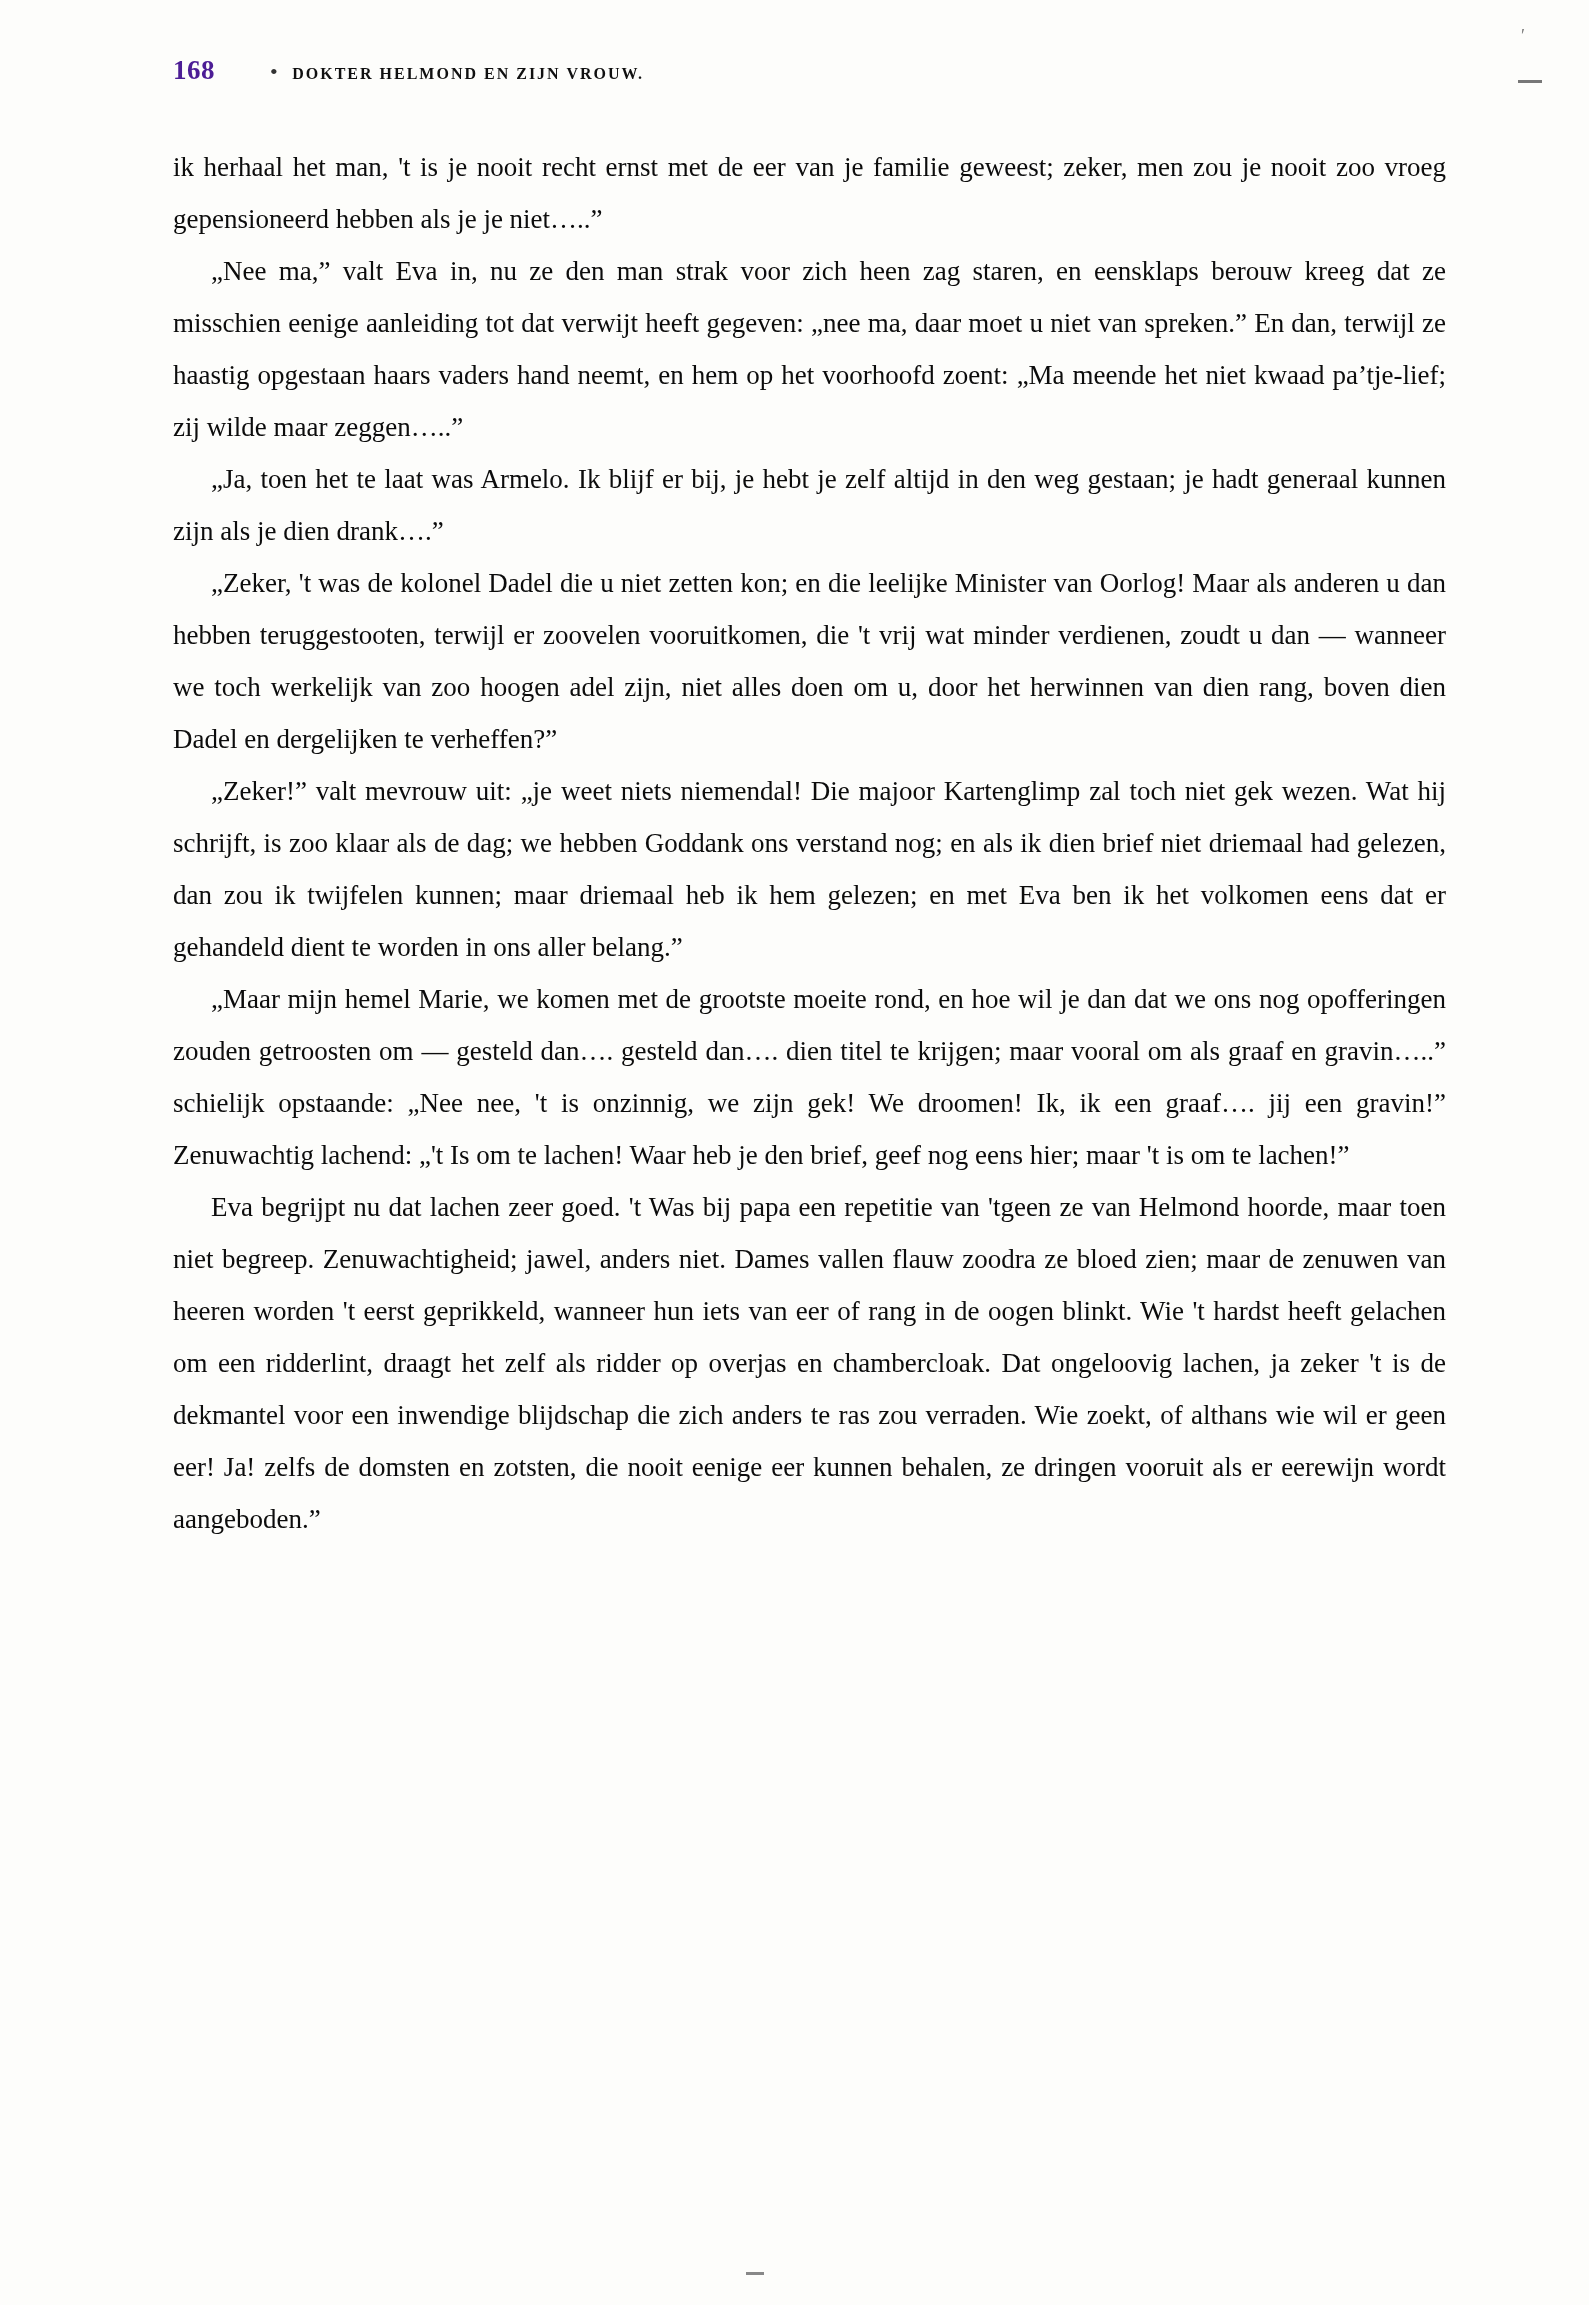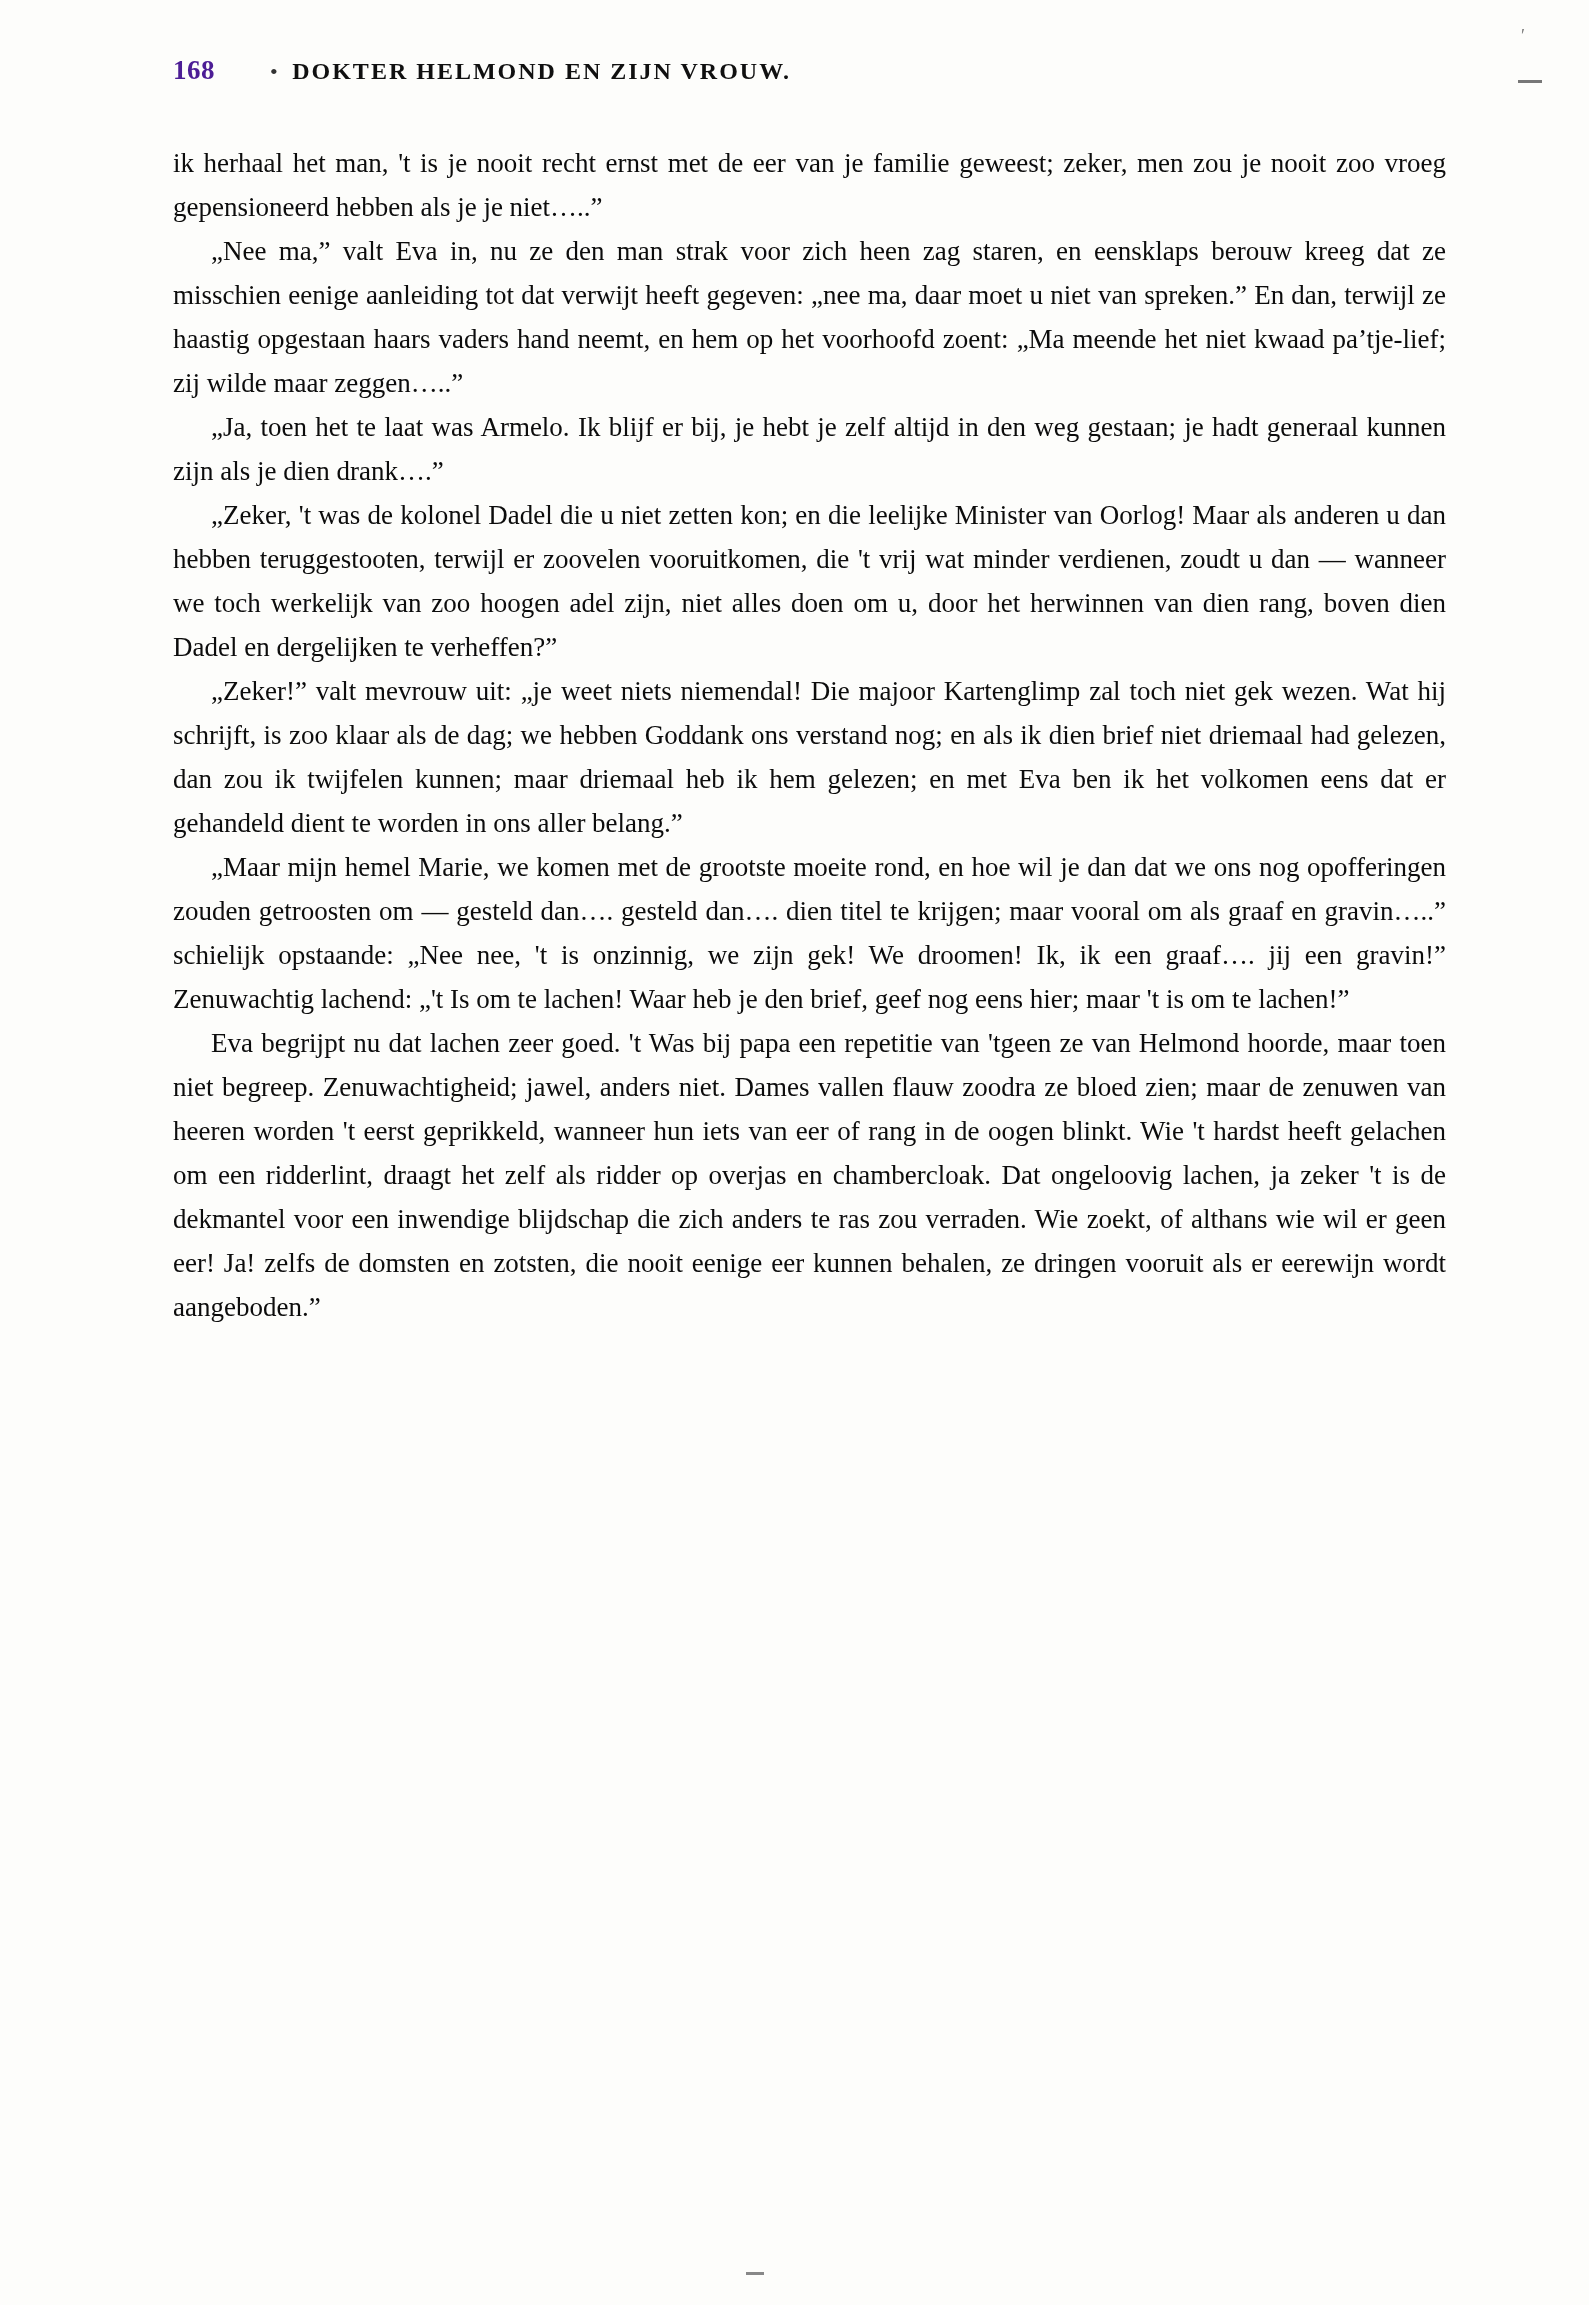--- a/index.html
+++ b/index.html
@@ -35,34 +35,34 @@
     margin-bottom: 31px;
   }
   .folio {
     font-weight: bold;
     font-size: 27px;
     letter-spacing: 0.5px;
     margin-right: 55px;
     color: #4c1d95;
   }
   .running-head {
-    font-size: 24px;
+    font-size: 16px;
     font-weight: bold;
     letter-spacing: 2px;
     color: #101010;
     white-space: nowrap;
   }
   .header-dot {
     font-size: 22px;
     margin-right: 14.5px;
     color: #333;
   }
   .body-text {
     font-size: 27px;
-    line-height: 44px;
+    line-height: 52px;
     text-align: justify;
     text-justify: inter-word;
     color: #0c0c0c;
     -webkit-font-smoothing: none;
   }
   .body-text p {
     margin: 0;
     text-indent: 0;
   }
   .body-text p.indent {

